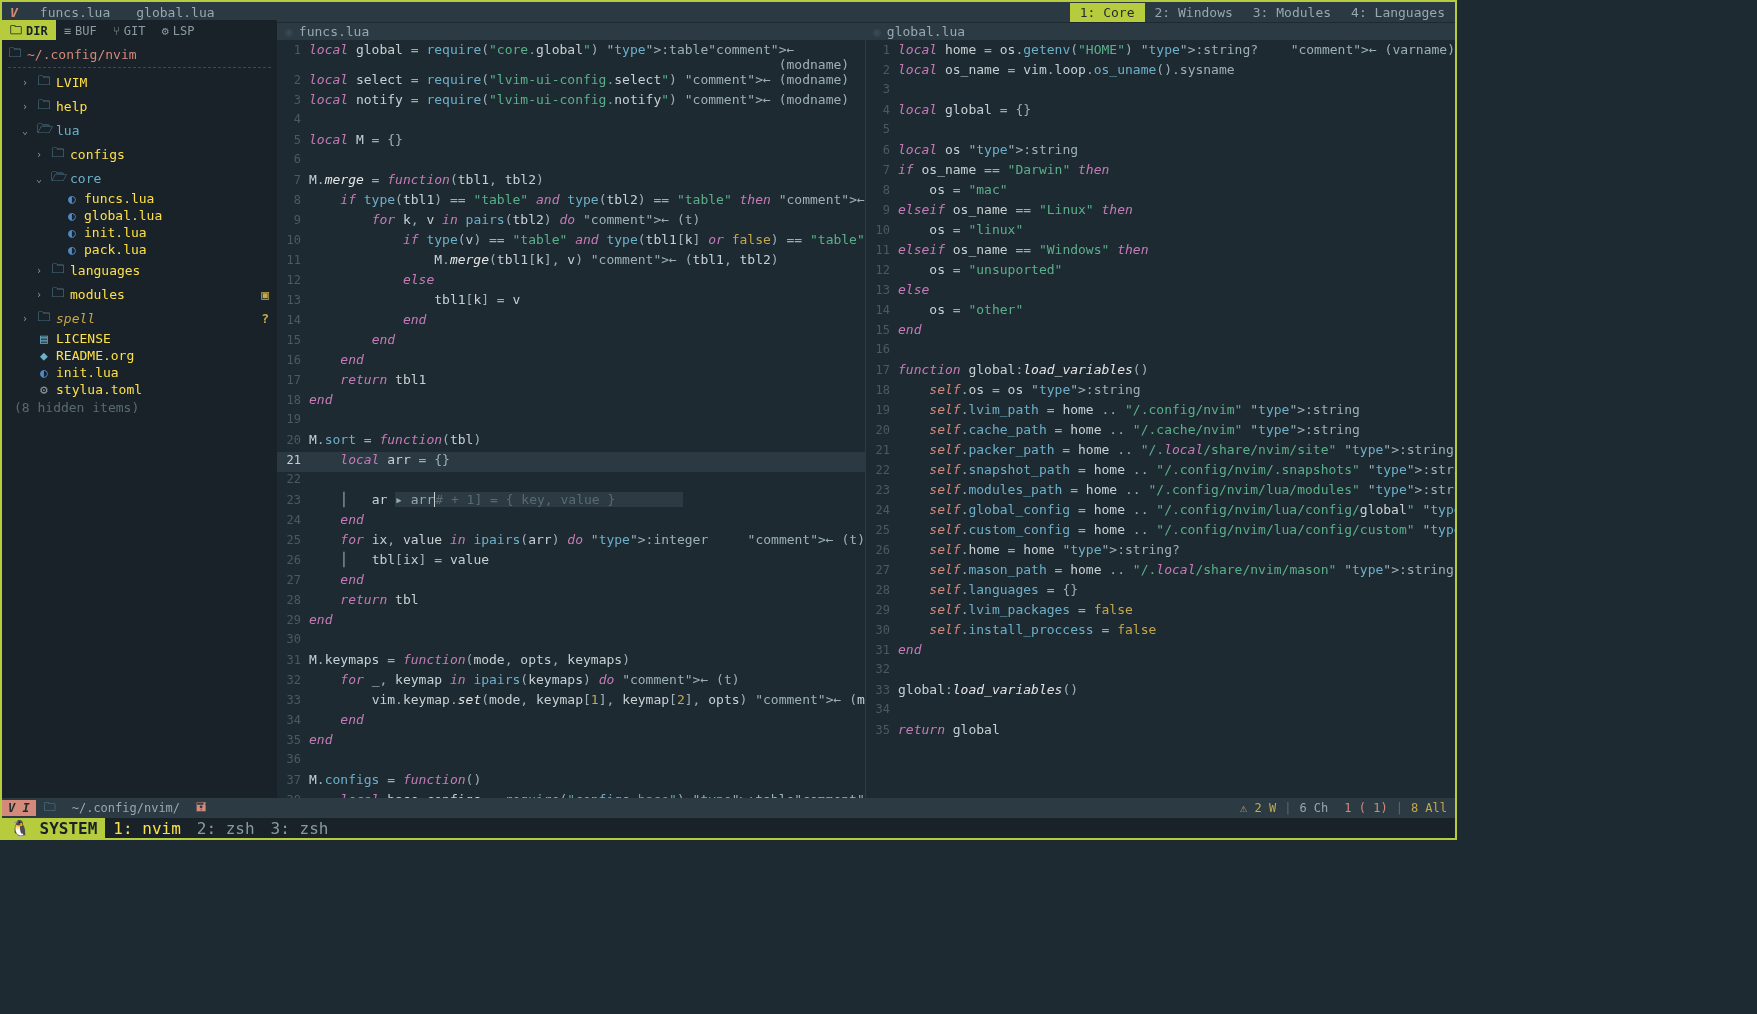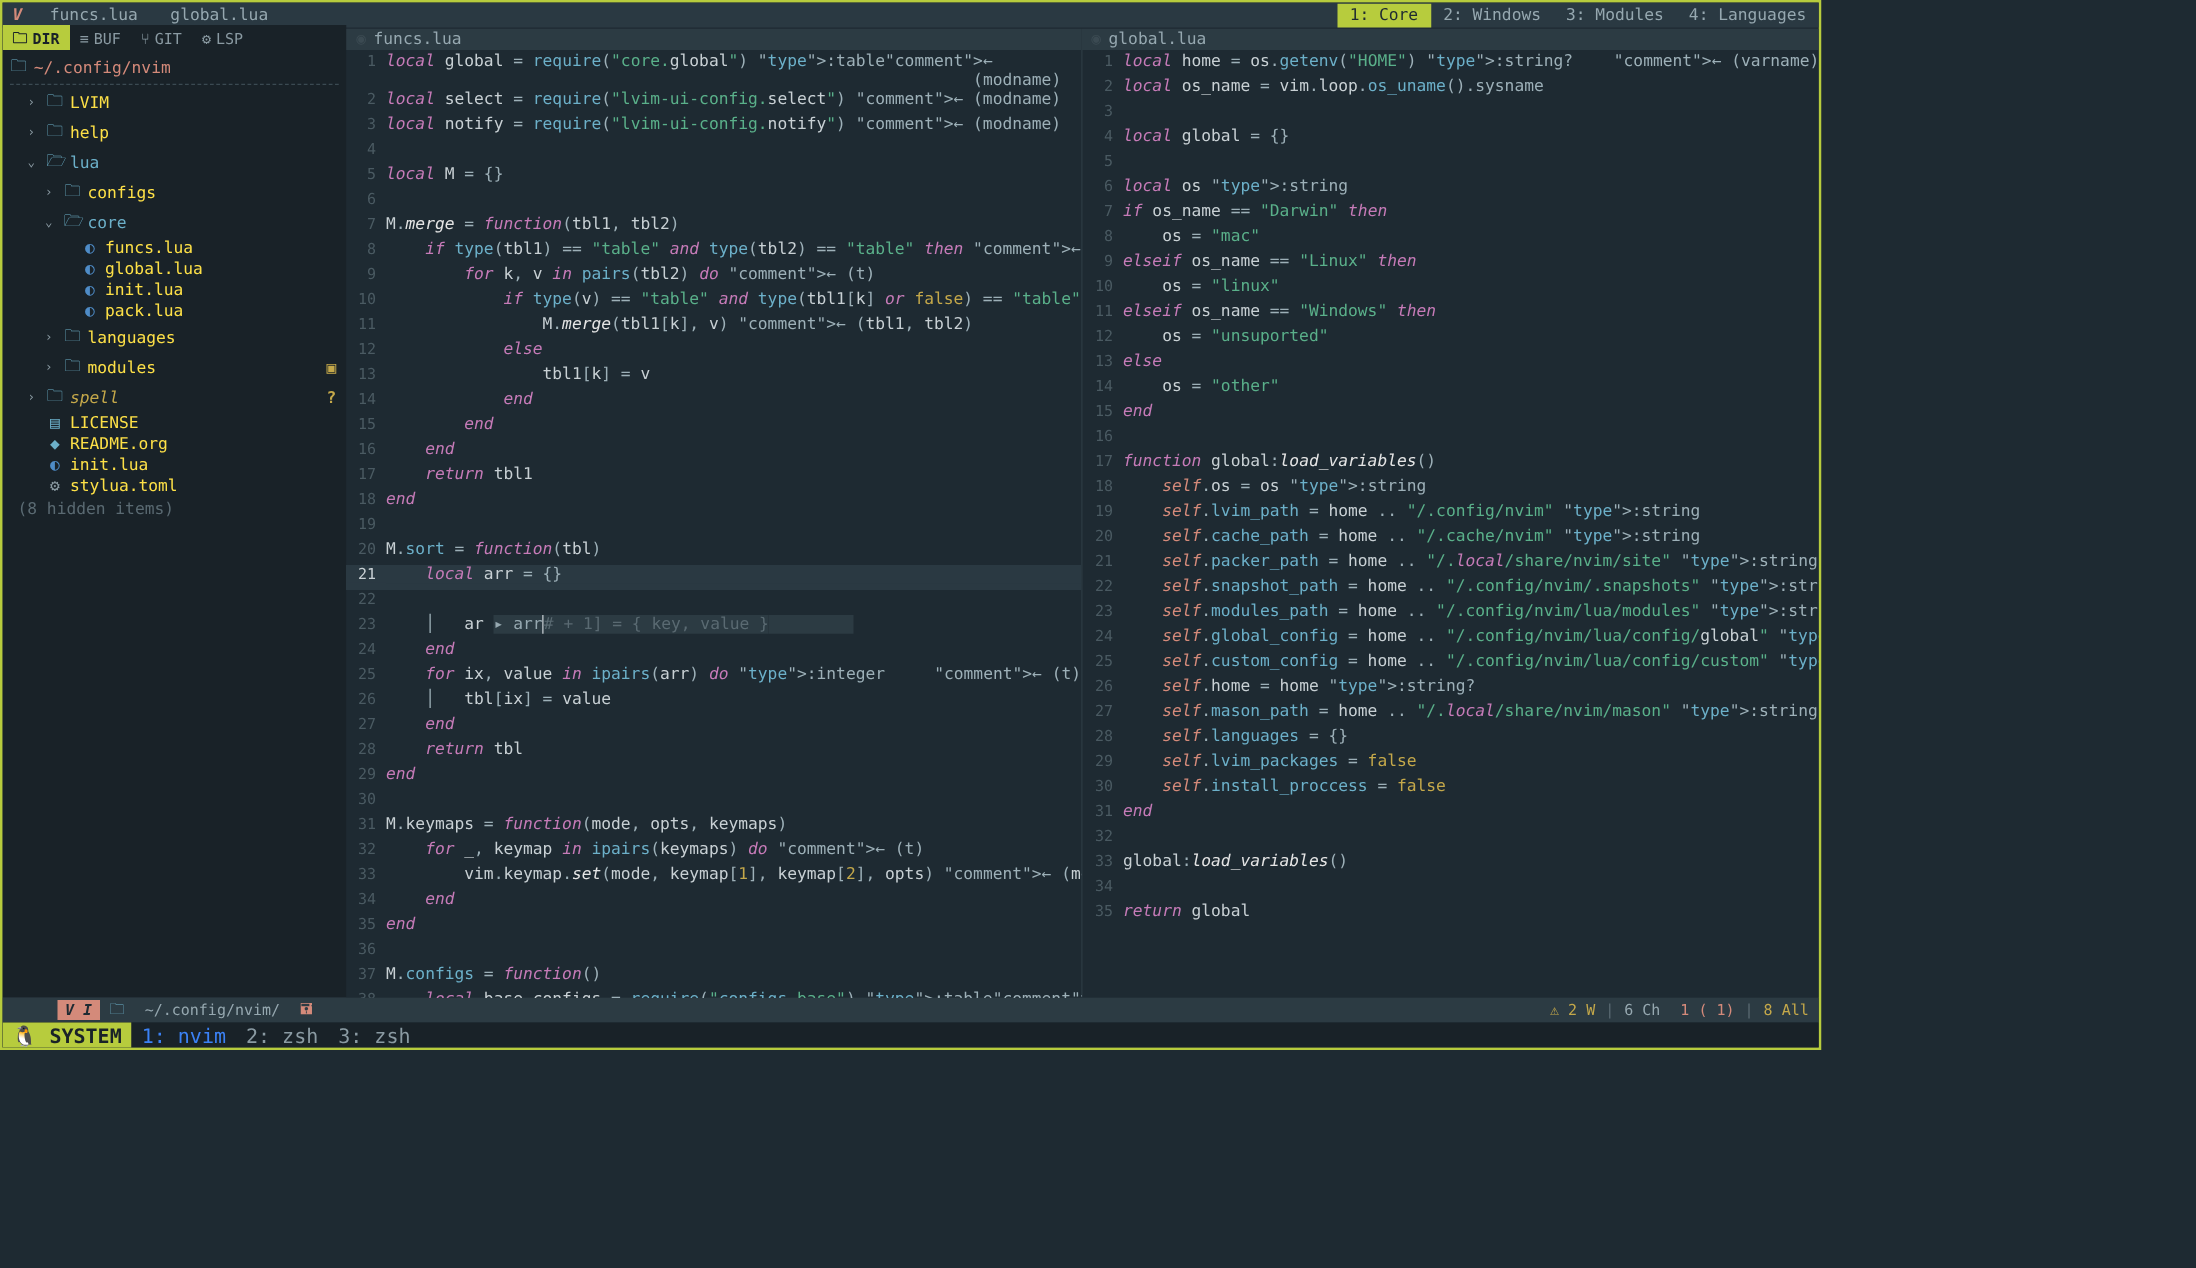--- a/index.html
+++ b/index.html
@@ -91,37 +91,37 @@
   .rename-label { color: #d48a7a; }
   .popup-bg { background: #2c3b43; }
 
   .statusline {
     display: flex;
     height: 20px;
     background: #2c3b43;
     align-items: center;
     font-size: 12px;
   }
-  .statusline .mode { background: #d48a7a; color: #1e2a32; padding: 1px 6px; font-weight: bold; font-style: italic; margin-left: 44px; }
+  .statusline .mode { background: #d48a7a; color: #1e2a32; padding: 1px 6px; font-weight: bold; font-style: italic; }
   .statusline .seg { padding: 0 8px; }
   .statusline .spacer { flex: 1; }
   .statusline .warn { color: #c4a84a; }
   .statusline .err { color: #d48a7a; }
   .statusline .save-icon { color: #d48a7a; }
 
   .tmuxline {
     display: flex;
     height: 20px;
     background: #192228;
     align-items: center;
     font-size: 16px;
   }
   .tmuxline .session { background: #b7cc3d; color: #192228; padding: 1px 8px; font-weight: bold; }
   .tmuxline .win { padding: 0 8px; color: #8a9aa2; }
-  .tmuxline .win.active { color: #3b82f6; }
+  .tmuxline .win.active { color: #fde047; }
 </style>
 </head>
 <body>
 
 <div class="topbar">
   <div class="left-items">
     <span class="v-icon">V</span>
     <span class="tab">funcs.lua</span>
     <span class="tab">global.lua</span>
   </div>

